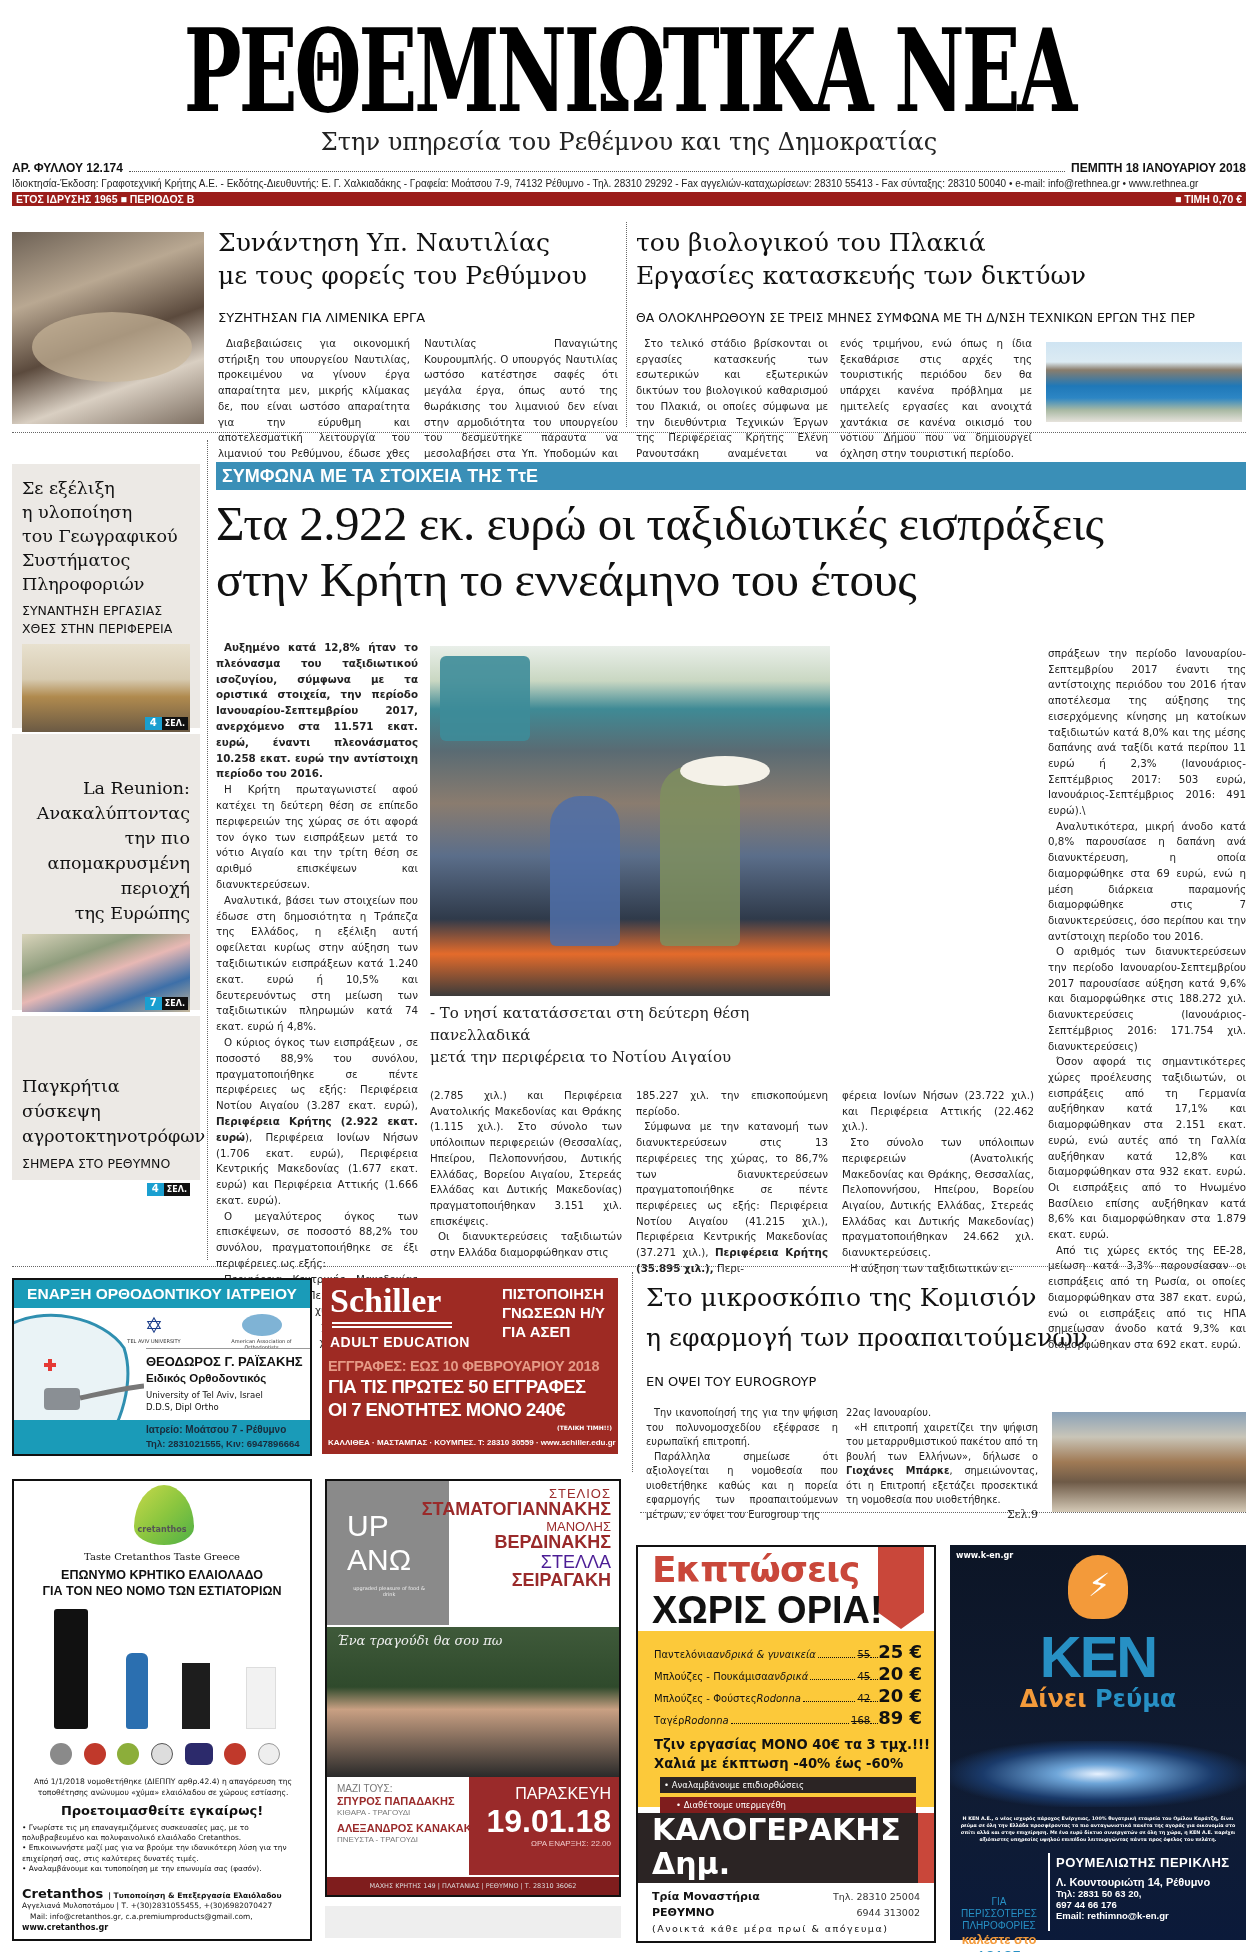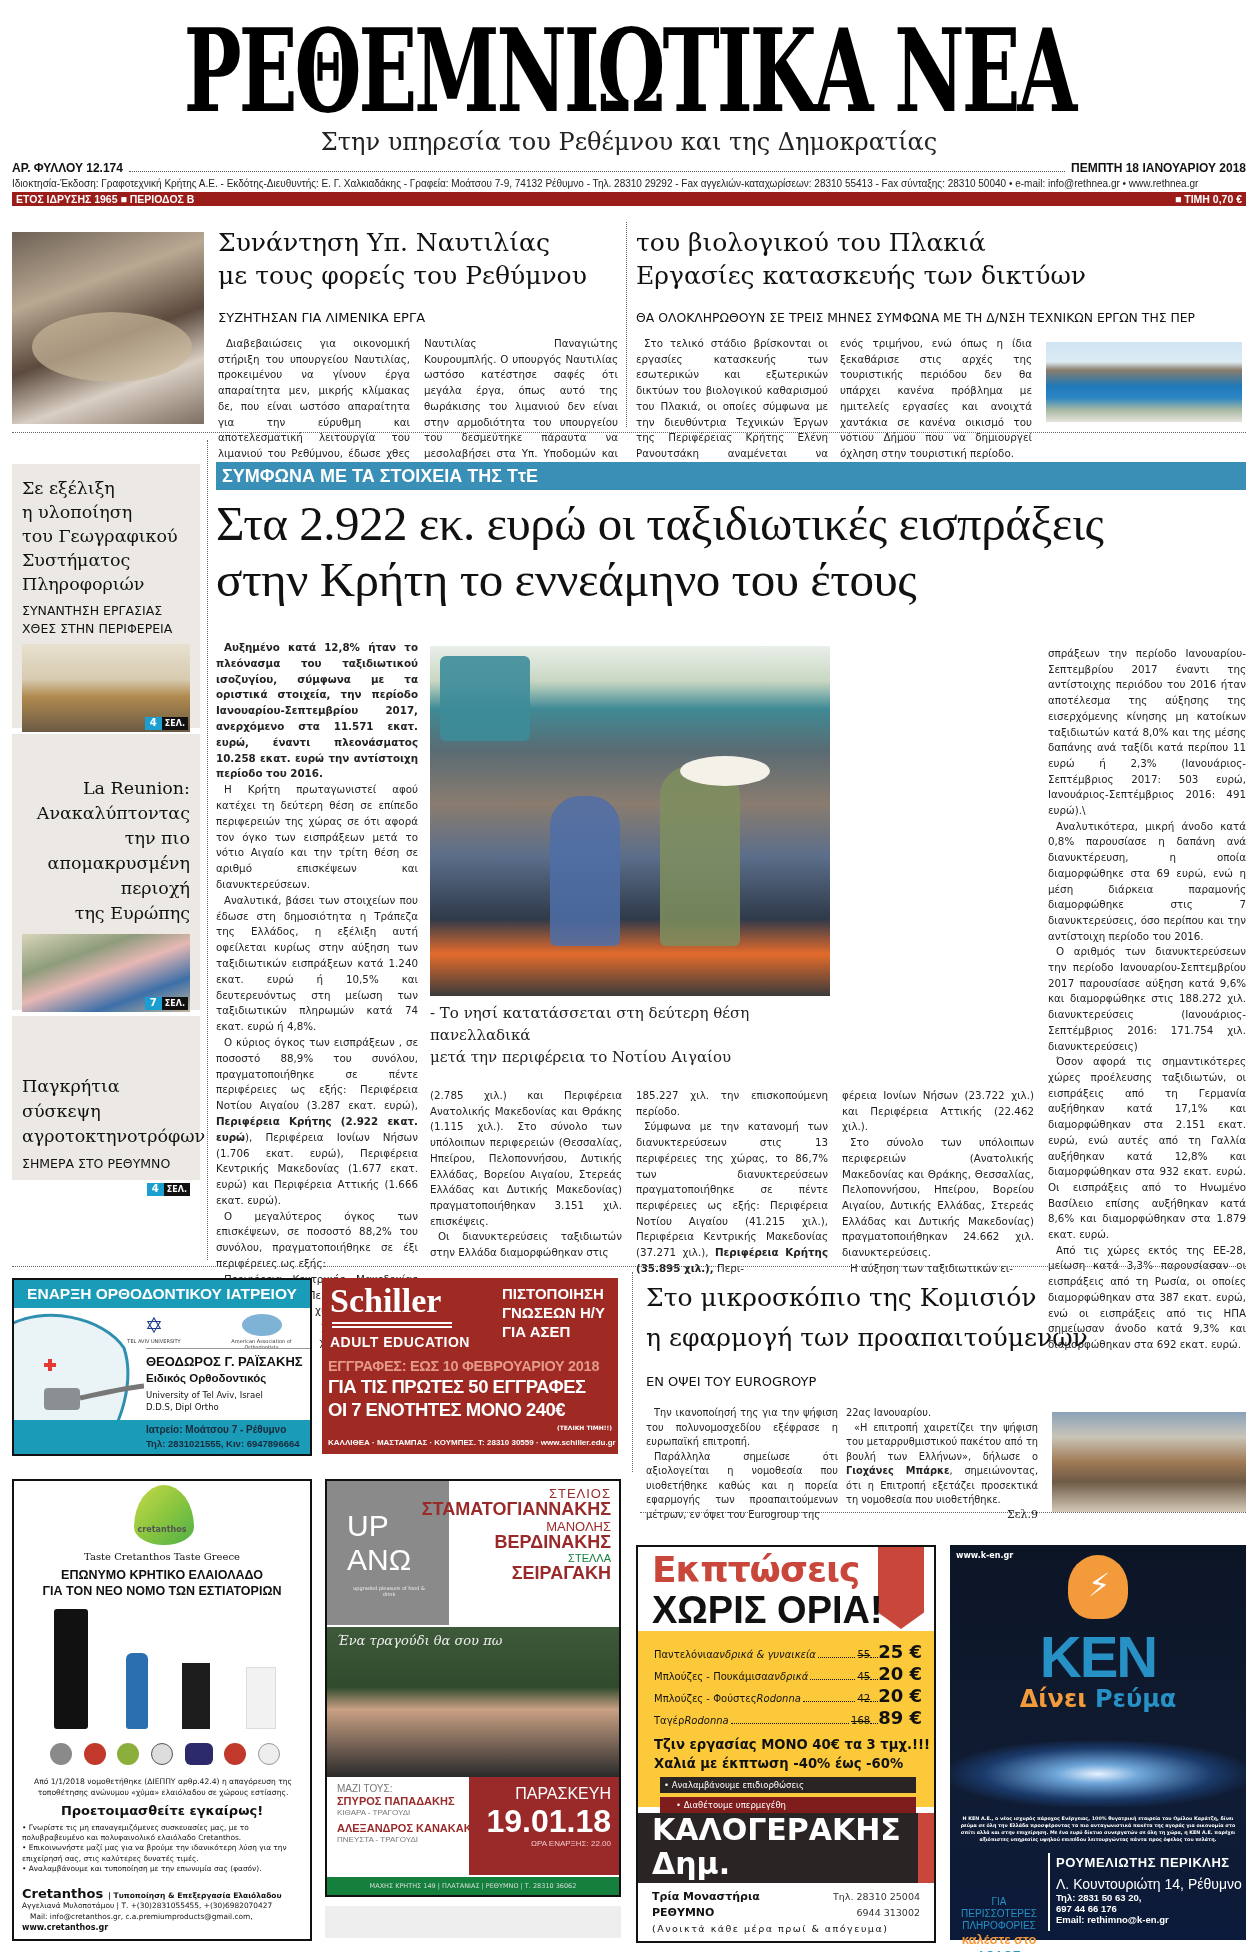--- a/index.html
+++ b/index.html
@@ -302,39 +302,39 @@
   <div class="abs" style="left:20px; top:28px; font-family:'Liberation Sans',sans-serif; font-size:30px; color:#fff; line-height:34px;">
     <div>UP</div>
     <div>ΑΝΩ</div>
   </div>
   <div class="abs" style="left:22px; top:104px; width:80px; font-size:5px; color:#eee; text-align:center;">upgraded pleasure of food &amp; drink</div>
   <div class="abs" style="right:8px; top:6px; text-align:right; font-family:'Liberation Sans',sans-serif; line-height:1;">
     <div style="font-size:13px; color:#9a2a2a; letter-spacing:1px;">ΣΤΕΛΙΟΣ</div>
     <div style="font-size:18px; font-weight:bold; color:#9a2a2a;">ΣΤΑΜΑΤΟΓΙΑΝΝΑΚΗΣ</div>
     <div style="font-size:13px; color:#9a2a2a; margin-top:2px;">ΜΑΝΟΛΗΣ</div>
     <div style="font-size:18px; font-weight:bold; color:#9a2a2a;">ΒΕΡΔΙΝΑΚΗΣ</div>
-    <div style="font-size:11px; color:#15803d; margin-top:2px;">ΣΤΕΛΛΑ</div>
+    <div style="font-size:18px; color:#4c1d95; margin-top:2px;">ΣΤΕΛΛΑ</div>
     <div style="font-size:18px; font-weight:bold; color:#9a2a2a;">ΣΕΙΡΑΓΑΚΗ</div>
   </div>
   <div class="abs photo" style="left:0; top:146px; width:292px; height:150px; background:linear-gradient(180deg,#3f5a3a 0%,#2f4a2c 40%,#c9a083 55%,#2a2a2a 100%);">
     <div style="position:absolute; left:10px; top:6px; font-family:'DejaVu Serif',serif; font-style:italic; font-size:13px; color:#eee;">Ένα τραγούδι θα σου πω</div>
   </div>
   <div class="abs" style="left:10px; top:302px; font-family:'Liberation Sans',sans-serif; line-height:1.2;">
     <div style="font-size:10px; color:#777;">ΜΑΖΙ ΤΟΥΣ:</div>
     <div style="font-size:11px; font-weight:bold; color:#9a2a2a;">ΣΠΥΡΟΣ ΠΑΠΑΔΑΚΗΣ</div>
     <div style="font-size:8px; color:#777;">ΚΙΘΑΡΑ - ΤΡΑΓΟΥΔΙ</div>
     <div style="font-size:11px; font-weight:bold; color:#9a2a2a; margin-top:4px;">ΑΛΕΞΑΝΔΡΟΣ ΚΑΝΑΚΑΚΗΣ</div>
     <div style="font-size:8px; color:#777;">ΠΝΕΥΣΤΑ - ΤΡΑΓΟΥΔΙ</div>
   </div>
   <div class="abs" style="left:142px; top:296px; width:150px; height:98px; background:#9a2a2a; color:#fff; text-align:right; padding-right:8px; font-family:'Liberation Sans',sans-serif;">
     <div style="font-size:16px; margin-top:8px;">ΠΑΡΑΣΚΕΥΗ</div>
     <div style="font-size:32px; font-weight:bold; line-height:36px;">19.01.18</div>
     <div style="font-size:8px; color:#f0c9c9;">ΩΡΑ ΕΝΑΡΞΗΣ: 22.00</div>
   </div>
-  <div class="abs" style="left:0; top:396px; width:292px; height:18px; background:#15803d; color:#ddd; font-size:6.5px; line-height:18px; text-align:center;">ΜΑΧΗΣ ΚΡΗΤΗΣ 149 | ΠΛΑΤΑΝΙΑΣ | ΡΕΘΥΜΝΟ | Τ. 28310 36062</div>
+  <div class="abs" style="left:0; top:396px; width:292px; height:18px; background:#7f1d1d; color:#ddd; font-size:6.5px; line-height:18px; text-align:center;">ΜΑΧΗΣ ΚΡΗΤΗΣ 149 | ΠΛΑΤΑΝΙΑΣ | ΡΕΘΥΜΝΟ | Τ. 28310 36062</div>
 </section>
 <div class="abs" style="left:325px; top:1906px; width:296px; height:32px; background:#eee;"></div>
 
 <section class="abs ad" style="left:636px; top:1545px; width:300px; height:398px; background:#fff;">
   <div class="abs" style="left:240px; top:0; width:46px; height:82px; background:#c9473a; clip-path:polygon(0 0,100% 0,100% 80%,50% 100%,0 80%);"></div>
   <div class="abs" style="left:14px; top:2px; font-family:'DejaVu Sans',sans-serif; font-weight:bold; font-size:36px; color:#c9473a; letter-spacing:-1px;">Εκπτώσεις</div>
   <div class="abs" style="left:14px; top:42px; font-family:'Liberation Sans',sans-serif; font-weight:bold; font-size:38px; color:#111;">ΧΩΡΙΣ ΟΡΙΑ!</div>
   <div class="abs" style="left:0; top:84px; width:296px; height:176px; background:#fcc93a;"></div>
   <div class="abs" style="left:16px; top:94px; width:268px; font-size:10px;">
     <div style="display:flex; align-items:baseline; height:22px;">
@@ -405,18 +405,18 @@
   <div class="abs" style="left:8px; top:270px; width:280px; font-size:4.8px; line-height:7px; text-align:center; font-weight:bold;">Η ΚΕΝ Α.Ε., ο νέος ισχυρός πάροχος Ενέργειας, 100% θυγατρική εταιρεία του Ομίλου Καράτζη, δίνει ρεύμα σε όλη την Ελλάδα προσφέροντας τα πιο ανταγωνιστικά πακέτα της αγοράς για οικονομία στο σπίτι αλλά και στην επιχείρηση. Με ένα ευρύ δίκτυο συνεργατών σε όλη τη χώρα, η ΚΕΝ Α.Ε. παρέχει αξιόπιστες υπηρεσίες υψηλού επιπέδου λειτουργώντας πάντα προς όφελος του πελάτη.</div>
   <div class="abs" style="left:6px; top:308px; width:86px; text-align:center; font-family:'Liberation Sans',sans-serif; line-height:1.2;margin-top:43px;">
     <div style="font-size:10px; color:#2790c4;">ΓΙΑ ΠΕΡΙΣΣΟΤΕΡΕΣ</div>
     <div style="font-size:10px; color:#2790c4;">ΠΛΗΡΟΦΟΡΙΕΣ</div>
     <div style="font-size:13px; color:#f39a3a; font-weight:bold;">καλέστε στο</div>
     <div style="font-size:16px; color:#2790c4;">18185</div>
   </div>
   <div class="abs" style="left:98px; top:308px; width:2px; height:78px; background:#fff;"></div>
   <div class="abs" style="left:106px; top:310px; font-family:'Liberation Sans',sans-serif;">
     <div style="font-size:13px; font-weight:bold; letter-spacing:0.5px;">ΡΟΥΜΕΛΙΩΤΗΣ ΠΕΡΙΚΛΗΣ</div>
-    <div style="font-size:14px; margin-top:6px; font-weight:normal;">Λ. Κουντουριώτη 14, Ρέθυμνο</div>
+    <div style="font-size:11px; margin-top:6px; font-weight:bold;">Λ. Κουντουριώτη 14, Ρέθυμνο</div>
     <div style="font-size:9.5px; font-weight:bold;">Τηλ: 2831 50 63 20,</div>
     <div style="font-size:9.5px; font-weight:bold;">697 44 66 176</div>
     <div style="font-size:9.5px; font-weight:bold;">Email: rethimno@k-en.gr</div>
   </div>
 </section>
 
 </body></html>

